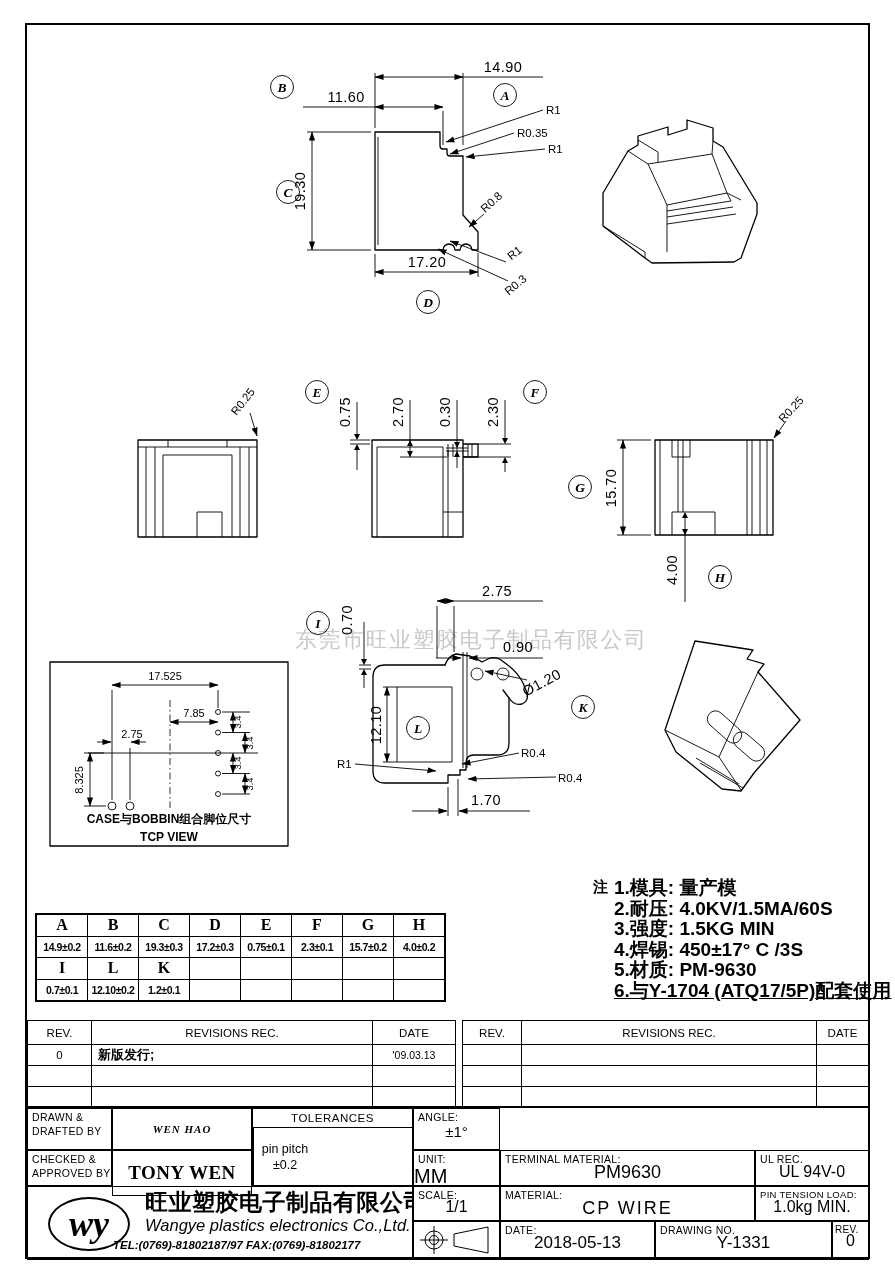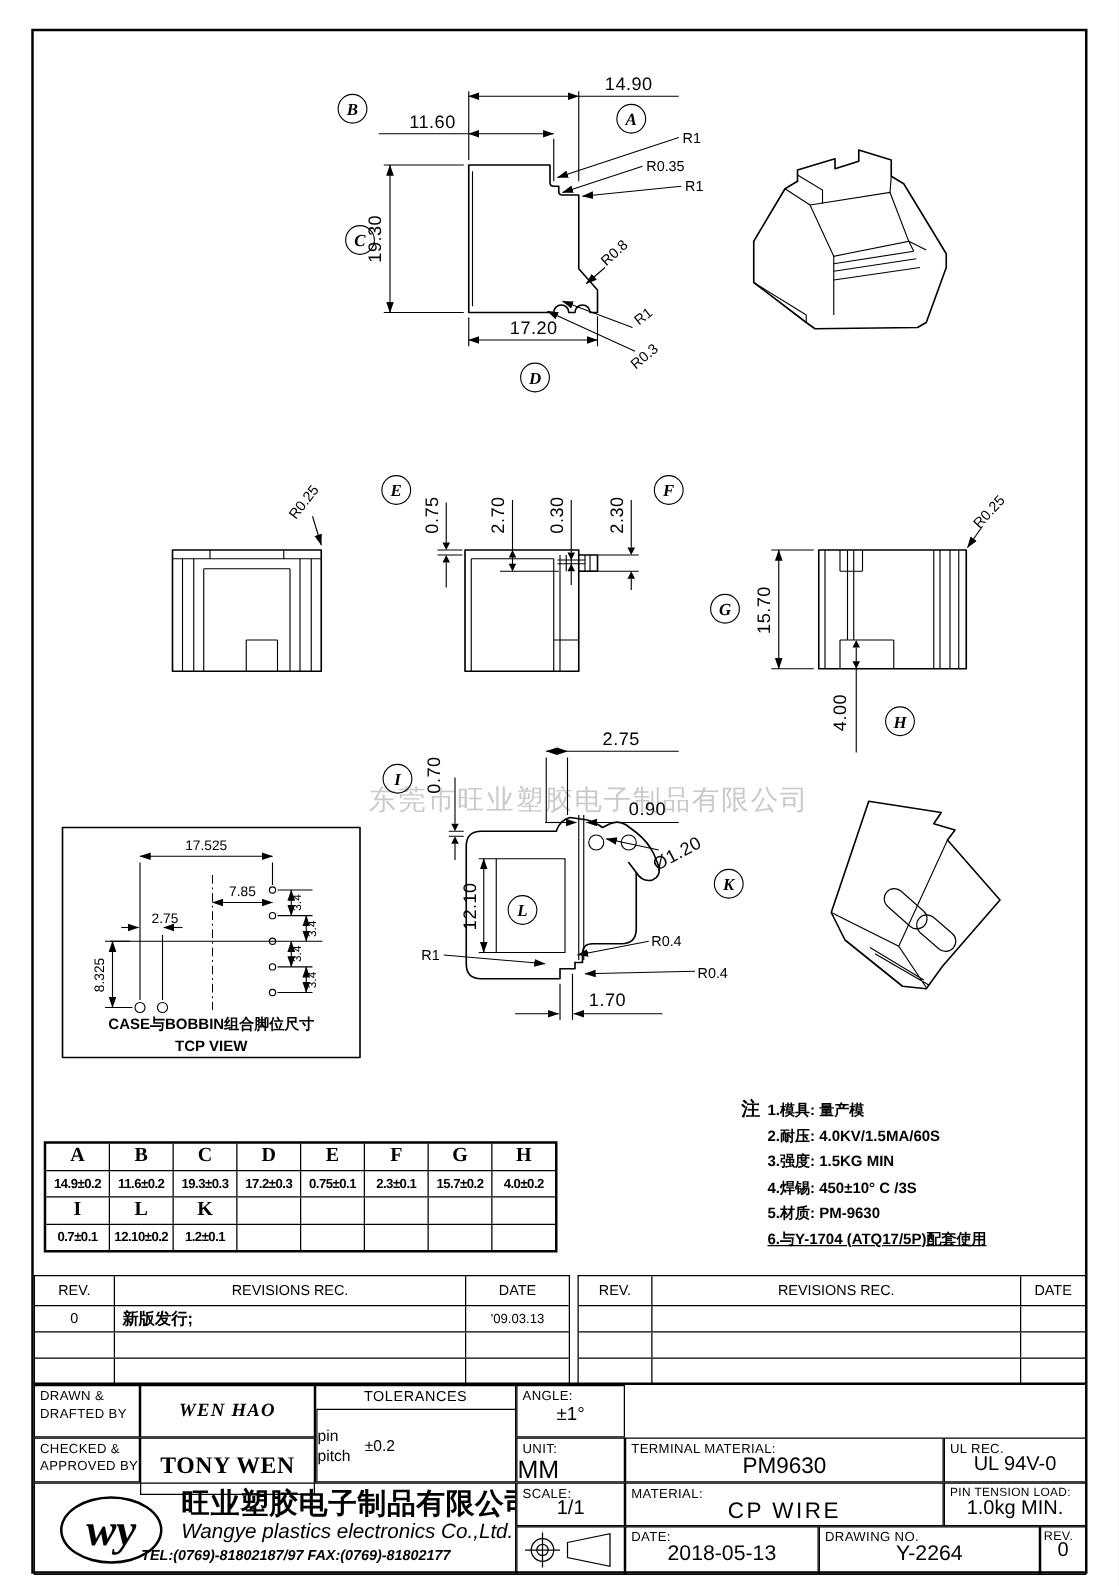--- a/index.html
+++ b/index.html
@@ -15,21 +15,21 @@
   text{fill:#000;font-family:"Liberation Sans",sans-serif}
   .dim{font-size:14.5px;letter-spacing:.4px}
   .rad{font-size:11.5px}
   .lt{font-size:13.5px;font-style:italic;font-weight:bold;font-family:"Liberation Serif",serif}
   .td{font-size:11px}
   .ts{font-size:9.5px}
   .cap{font-size:12px;font-weight:bold}
   .overlay{position:absolute;z-index:2;box-sizing:border-box}
   .notes{left:593px;top:878px;width:300px;display:flex;font-weight:bold}
   .notes .pfx{font-size:15px;margin-right:6px}
-  .notes .item{font-size:12px;line-height:20.5px;white-space:nowrap}
+  .notes .item{font-size:19px;line-height:20.5px;white-space:nowrap}
   .notes .u{text-decoration:underline}
   .dtable{left:35px;top:913px;width:411px;height:89px;border:2px solid #000;display:flex;flex-direction:column}
   .drow{display:flex;flex:1;border-bottom:1px solid #000}
   .drow:last-child{border-bottom:none}
   .dcell{flex:1;border-right:1px solid #000;display:flex;align-items:center;justify-content:center;overflow:hidden}
   .dcell:last-child{border-right:none}
   .dhead{font-family:"Liberation Serif",serif;font-weight:bold;font-size:16px}
   .dval{font-weight:bold;font-size:10.5px;letter-spacing:-0.4px;white-space:nowrap}
   .rtable{border:1.5px solid #000;display:flex;flex-direction:column}
   .rrow{display:flex;border-bottom:1px solid #000}
@@ -37,21 +37,21 @@
   .rcell{border-right:1px solid #000;display:flex;align-items:center;justify-content:center;font-size:11.5px;overflow:hidden}
   .rcell:last-child{border-right:none}
   .tb-heavy{left:27px;top:1106px;width:842px;height:2px;background:#000}
   .tcell{position:absolute;border:1px solid #000;z-index:2;box-sizing:border-box;overflow:hidden}
   .lab{font-size:10.5px;padding:2px 0 0 4px;letter-spacing:.3px;white-space:nowrap}
   .val-c{display:flex;align-items:center;justify-content:center}
   .tol-head{height:18px;border-bottom:1px solid #000;display:flex;align-items:center;justify-content:center;font-size:11.5px;letter-spacing:.5px}
   .tol-body{display:flex;height:calc(100% - 19px)}
   .tol-left{flex:1.5;display:flex;flex-direction:column;justify-content:space-evenly;padding:0 4px}
   .tol-line{display:flex;justify-content:space-between;font-size:11.5px;white-space:nowrap}
-  .tol-right{width:62px;border-left:1px solid #000;display:flex;flex-direction:row;align-items:center;justify-content:center;font-size:12.5px;line-height:16px}
+  .tol-right{width:62px;border-left:1px solid #000;display:flex;flex-direction:column;align-items:center;justify-content:center;font-size:12.5px;line-height:16px}
   .logo{position:absolute;left:20px;top:10px;width:78px;height:50px;border:2.5px solid #000;border-radius:50%;display:flex;align-items:center;justify-content:center;font-family:Liberation Serif, serif;font-style:italic;font-weight:bold;font-size:36px}
   .co-cn{position:absolute;left:117px;top:0px;font-size:23px;font-weight:bold;letter-spacing:.5px;white-space:nowrap}
   .co-en{position:absolute;left:117px;top:29px;font-size:16.5px;font-style:italic;white-space:nowrap}
   .co-tel{position:absolute;left:85px;top:52px;font-size:11.5px;font-weight:bold;font-style:italic;white-space:nowrap}
 </style>
 </head>
 <body>
 
 <div class="page">
   <div class="frame"></div>
@@ -239,21 +239,21 @@
       <text class="cap" text-anchor="middle" x="169" y="841">TCP VIEW</text>
     </g>
   </svg>
 
   <div class="overlay notes">
     <span class="pfx">注</span>
     <div>
       <div class="item">1.模具: 量产模</div>
       <div class="item">2.耐压: 4.0KV/1.5MA/60S</div>
       <div class="item">3.强度: 1.5KG MIN</div>
-      <div class="item">4.焊锡: 450±10° C /3S</div>
+      <div class="item">4.焊锡: 450±17° C /3S</div>
       <div class="item">5.材质: PM-9630</div>
       <div class="item u">6.与Y-1704 (ATQ17/5P)配套使用</div>
     </div>
   </div>
 
   <div class="overlay dtable">
     <div class="drow">
       <div class="dcell dhead">A</div>
       <div class="dcell dhead">B</div>
       <div class="dcell dhead">C</div>
@@ -340,21 +340,21 @@
       <div class="rcell" style="width:51px"></div>
     </div>
   </div>
 
   <div class="overlay tb-heavy"></div>
 
   <div class="tcell" style="left:27px;top:1108px;width:85px;height:42px">
     <div class="lab">DRAWN &amp;</div>
     <div class="lab">DRAFTED BY</div>
   </div>
-  <div class="tcell val-c" style="left:112px;top:1108px;width:140px;height:42px;font-family:'Liberation Serif',serif;font-style:italic;font-weight:bold;font-size:15px;letter-spacing:1px">WEN HAO</div>
+  <div class="tcell val-c" style="left:112px;top:1108px;width:140px;height:42px;font-family:'Liberation Serif',serif;font-style:italic;font-weight:bold;font-size:11px;letter-spacing:1px">WEN HAO</div>
   <div class="tcell" style="left:27px;top:1150px;width:85px;height:36px">
     <div class="lab">CHECKED &amp;</div>
     <div class="lab">APPROVED BY</div>
   </div>
   <div class="tcell val-c" style="left:112px;top:1150px;width:140px;height:46px;font-family:'Liberation Serif',serif;font-weight:bold;font-size:19px;letter-spacing:.5px">TONY WEN</div>
 
   <div class="tcell" style="left:252px;top:1108px;width:161px;height:78px">
     <div class="tol-head">TOLERANCES</div>
     <div class="tol-body">
       <div class="tol-right">
@@ -404,21 +404,21 @@
         <path d="M40,12 L74,5 L74,31 L40,24 Z"></path>
       </g>
     </svg>
   </div>
   <div class="tcell" style="left:500px;top:1221px;width:155px;height:39px">
     <div class="lab">DATE:</div>
     <div style="text-align:center;font-size:17px;margin-top:-3px">2018-05-13</div>
   </div>
   <div class="tcell" style="left:655px;top:1221px;width:177px;height:39px">
     <div class="lab">DRAWING NO.</div>
-    <div style="text-align:center;font-size:17px;margin-top:-3px">Y-2264</div>
+    <div style="text-align:center;font-size:17px;margin-top:-3px">Y-1331</div>
   </div>
   <div class="tcell" style="left:832px;top:1221px;width:37px;height:39px">
     <div class="lab" style="padding-left:2px;font-size:10px">REV.</div>
     <div style="text-align:center;font-size:16px;margin-top:-3px">0</div>
   </div>
 
   <div class="tcell" style="left:27px;top:1186px;width:386px;height:74px">
     <div class="logo">wy</div>
     <div class="co-cn">旺业塑胶电子制品有限公司</div>
     <div class="co-en">Wangye plastics electronics Co.,Ltd.</div>

